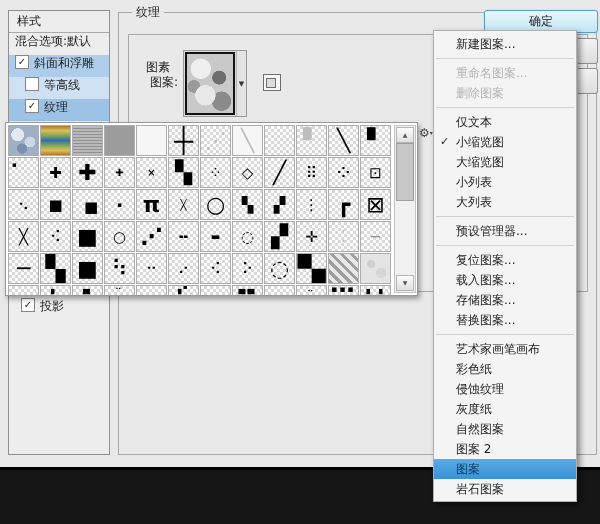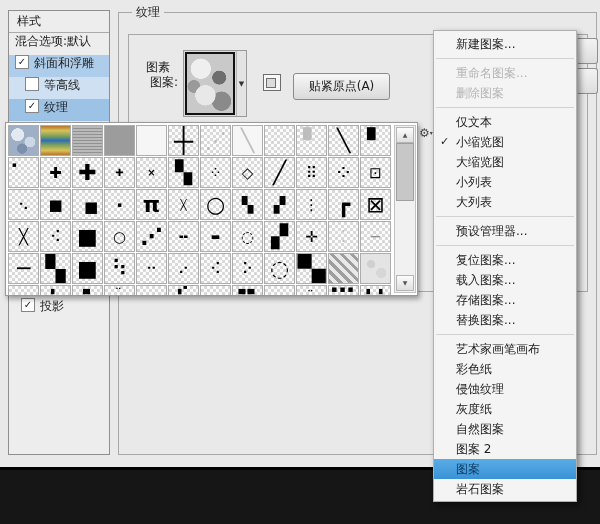--- a/index.html
+++ b/index.html
@@ -150,22 +150,22 @@
   <div class="abs groupbox" id="grp-elements"></div>
   <div class="grp-label abs" id="lbl-texture">纹理</div>
   <div class="grp-label abs" id="lbl-elements">图素</div>
   <div class="abs" id="lbl-pattern">图案:</div>
 
   <div class="abs" id="pattern-well">
     <div id="well-thumb"></div>
     <div id="well-arrow">▼</div>
   </div>
   <div class="abs" id="new-pattern-icon"></div>
-  <div class="abs" id="snap-btn">贴紧原点(A)</div>
-
+
+  <div class="abs" id="ok-btn">确定</div>
   <div class="abs edge-btn" id="edge-btn-1"></div>
   <div class="abs edge-btn" id="edge-btn-2"></div>
 
   <div class="abs" id="popup">
     <div id="pattern-grid">
         <div class="cell k-photo1"></div>
         <div class="cell k-photo2"></div>
         <div class="cell k-photo3"></div>
         <div class="cell k-solid"></div>
         <div class="cell k-blank"></div>

